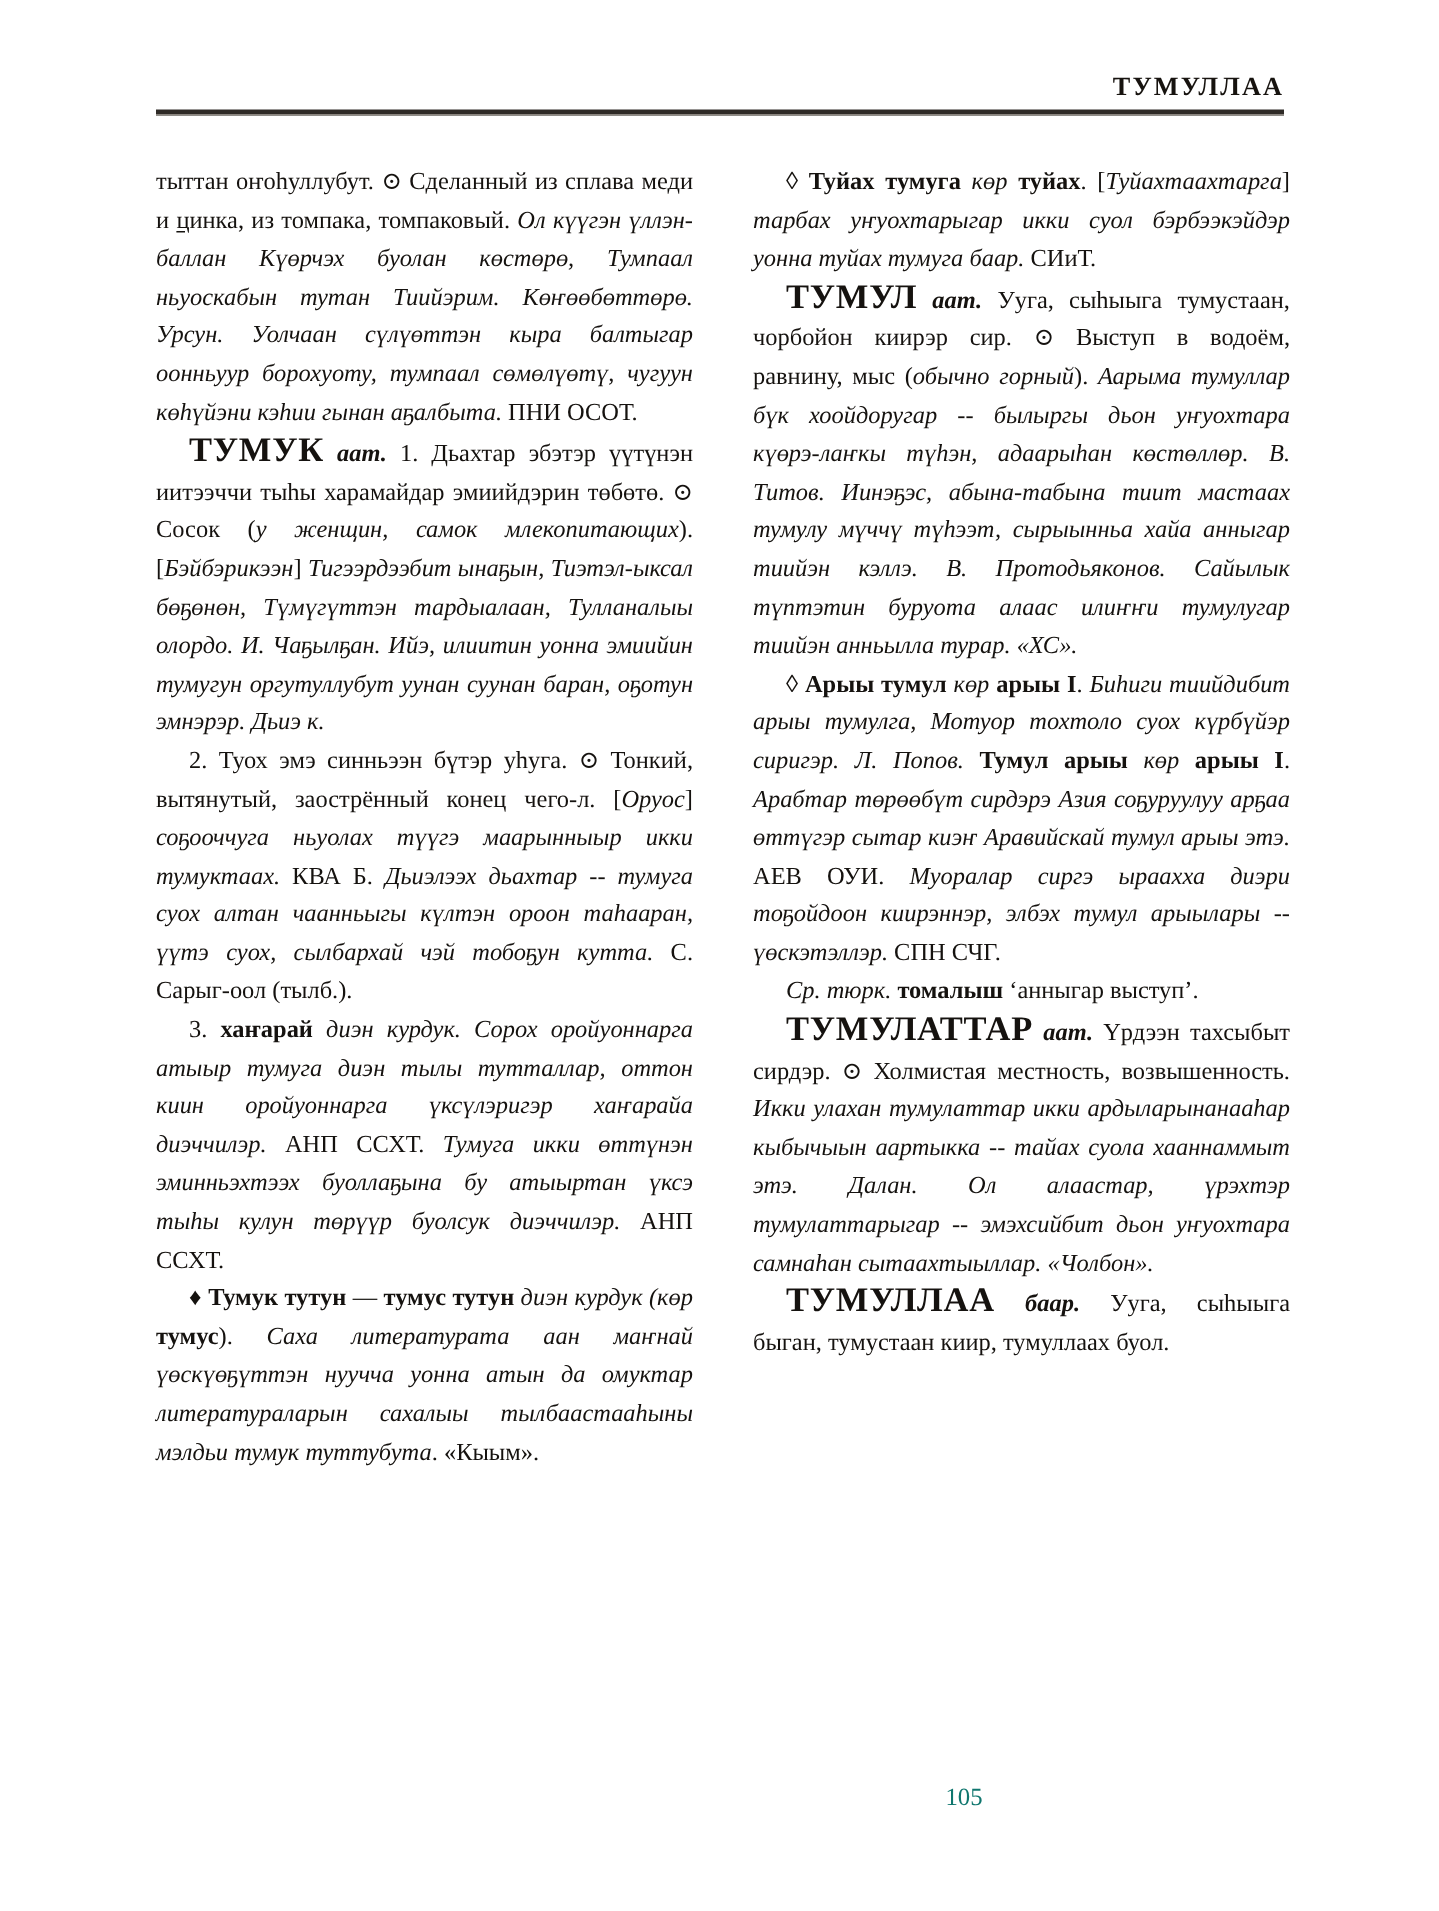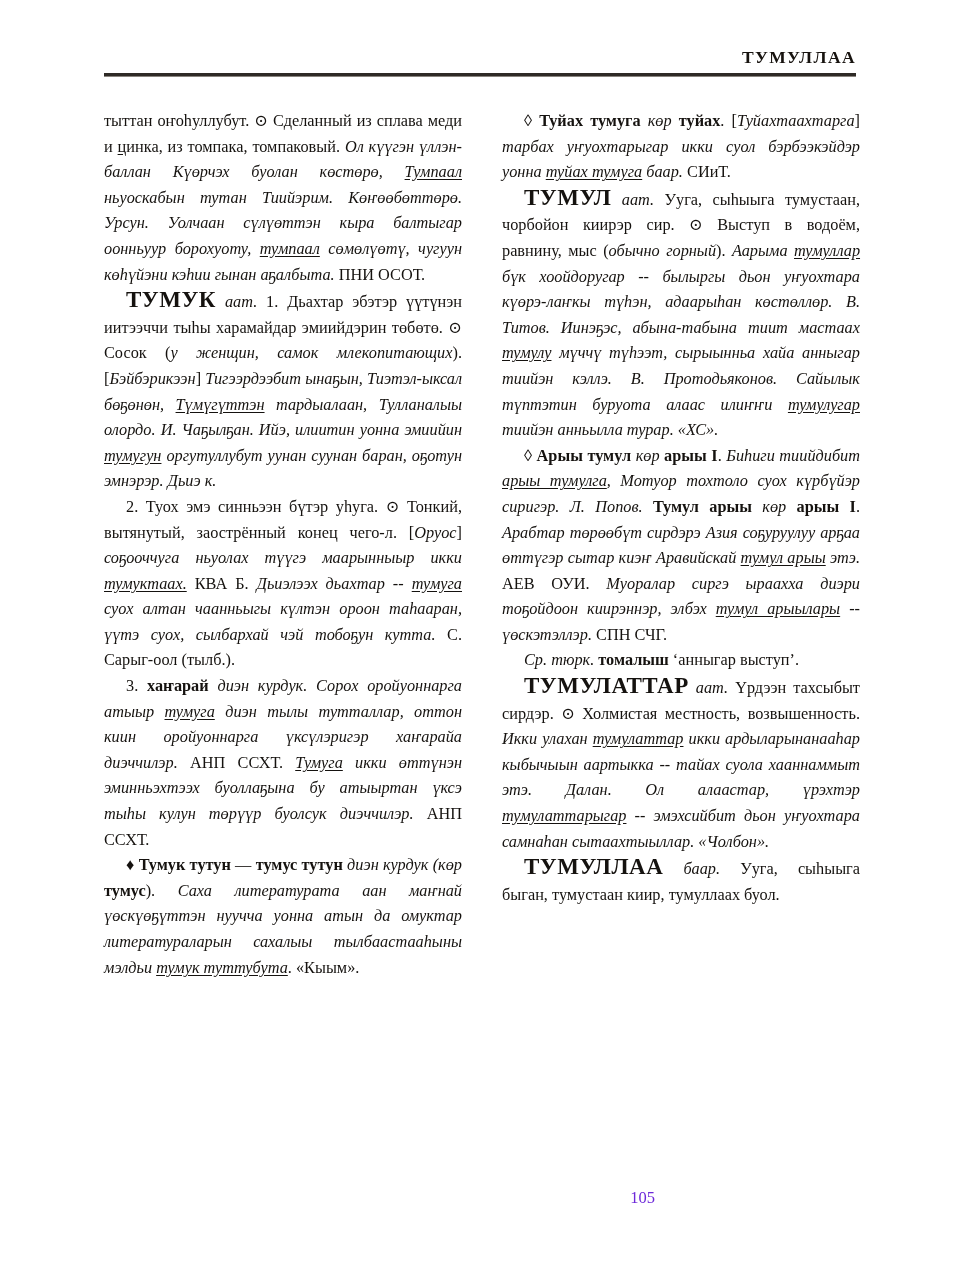--- a/index.html
+++ b/index.html
@@ -76,25 +76,24 @@
   .bold     { font-weight: bold; font-style: normal; }
   .headword {
     font-weight: bold;
     font-style: normal;
     font-size: 23px;
     letter-spacing: 0.5px;
     font-family: Liberation Serif, serif;
   }
   .pos {
     font-style: italic;
-    font-weight: normal;
+    font-weight: bold;
   }
   .kw {                      
     font-style: italic;
-    text-decoration: underline;
     text-underline-offset: 2px;
   }
   .kw-rom {
     font-style: normal;
     text-decoration: underline;
     text-underline-offset: 2px;
   }
   .marker-circle {
     font-style: normal;
     font-weight: normal;
@@ -102,21 +101,21 @@
   .marker-diamond-open { font-style: normal; }
   .sense-num { font-style: normal; font-weight: normal; }
 
   
   .folio {
     position: absolute;
     right: 104px;
     top: 1188px;
     font-size: 16.5px;
     font-style: normal;
-    color: #6d28d9;
+    color: #0f766e;
   }
 </style>
 </head>
 <body>
 
 <div class="page">
 
   <div class="running-head">
     <div class="running-head-title">ТУМУЛЛАА</div>
     <div class="head-rule"></div>

